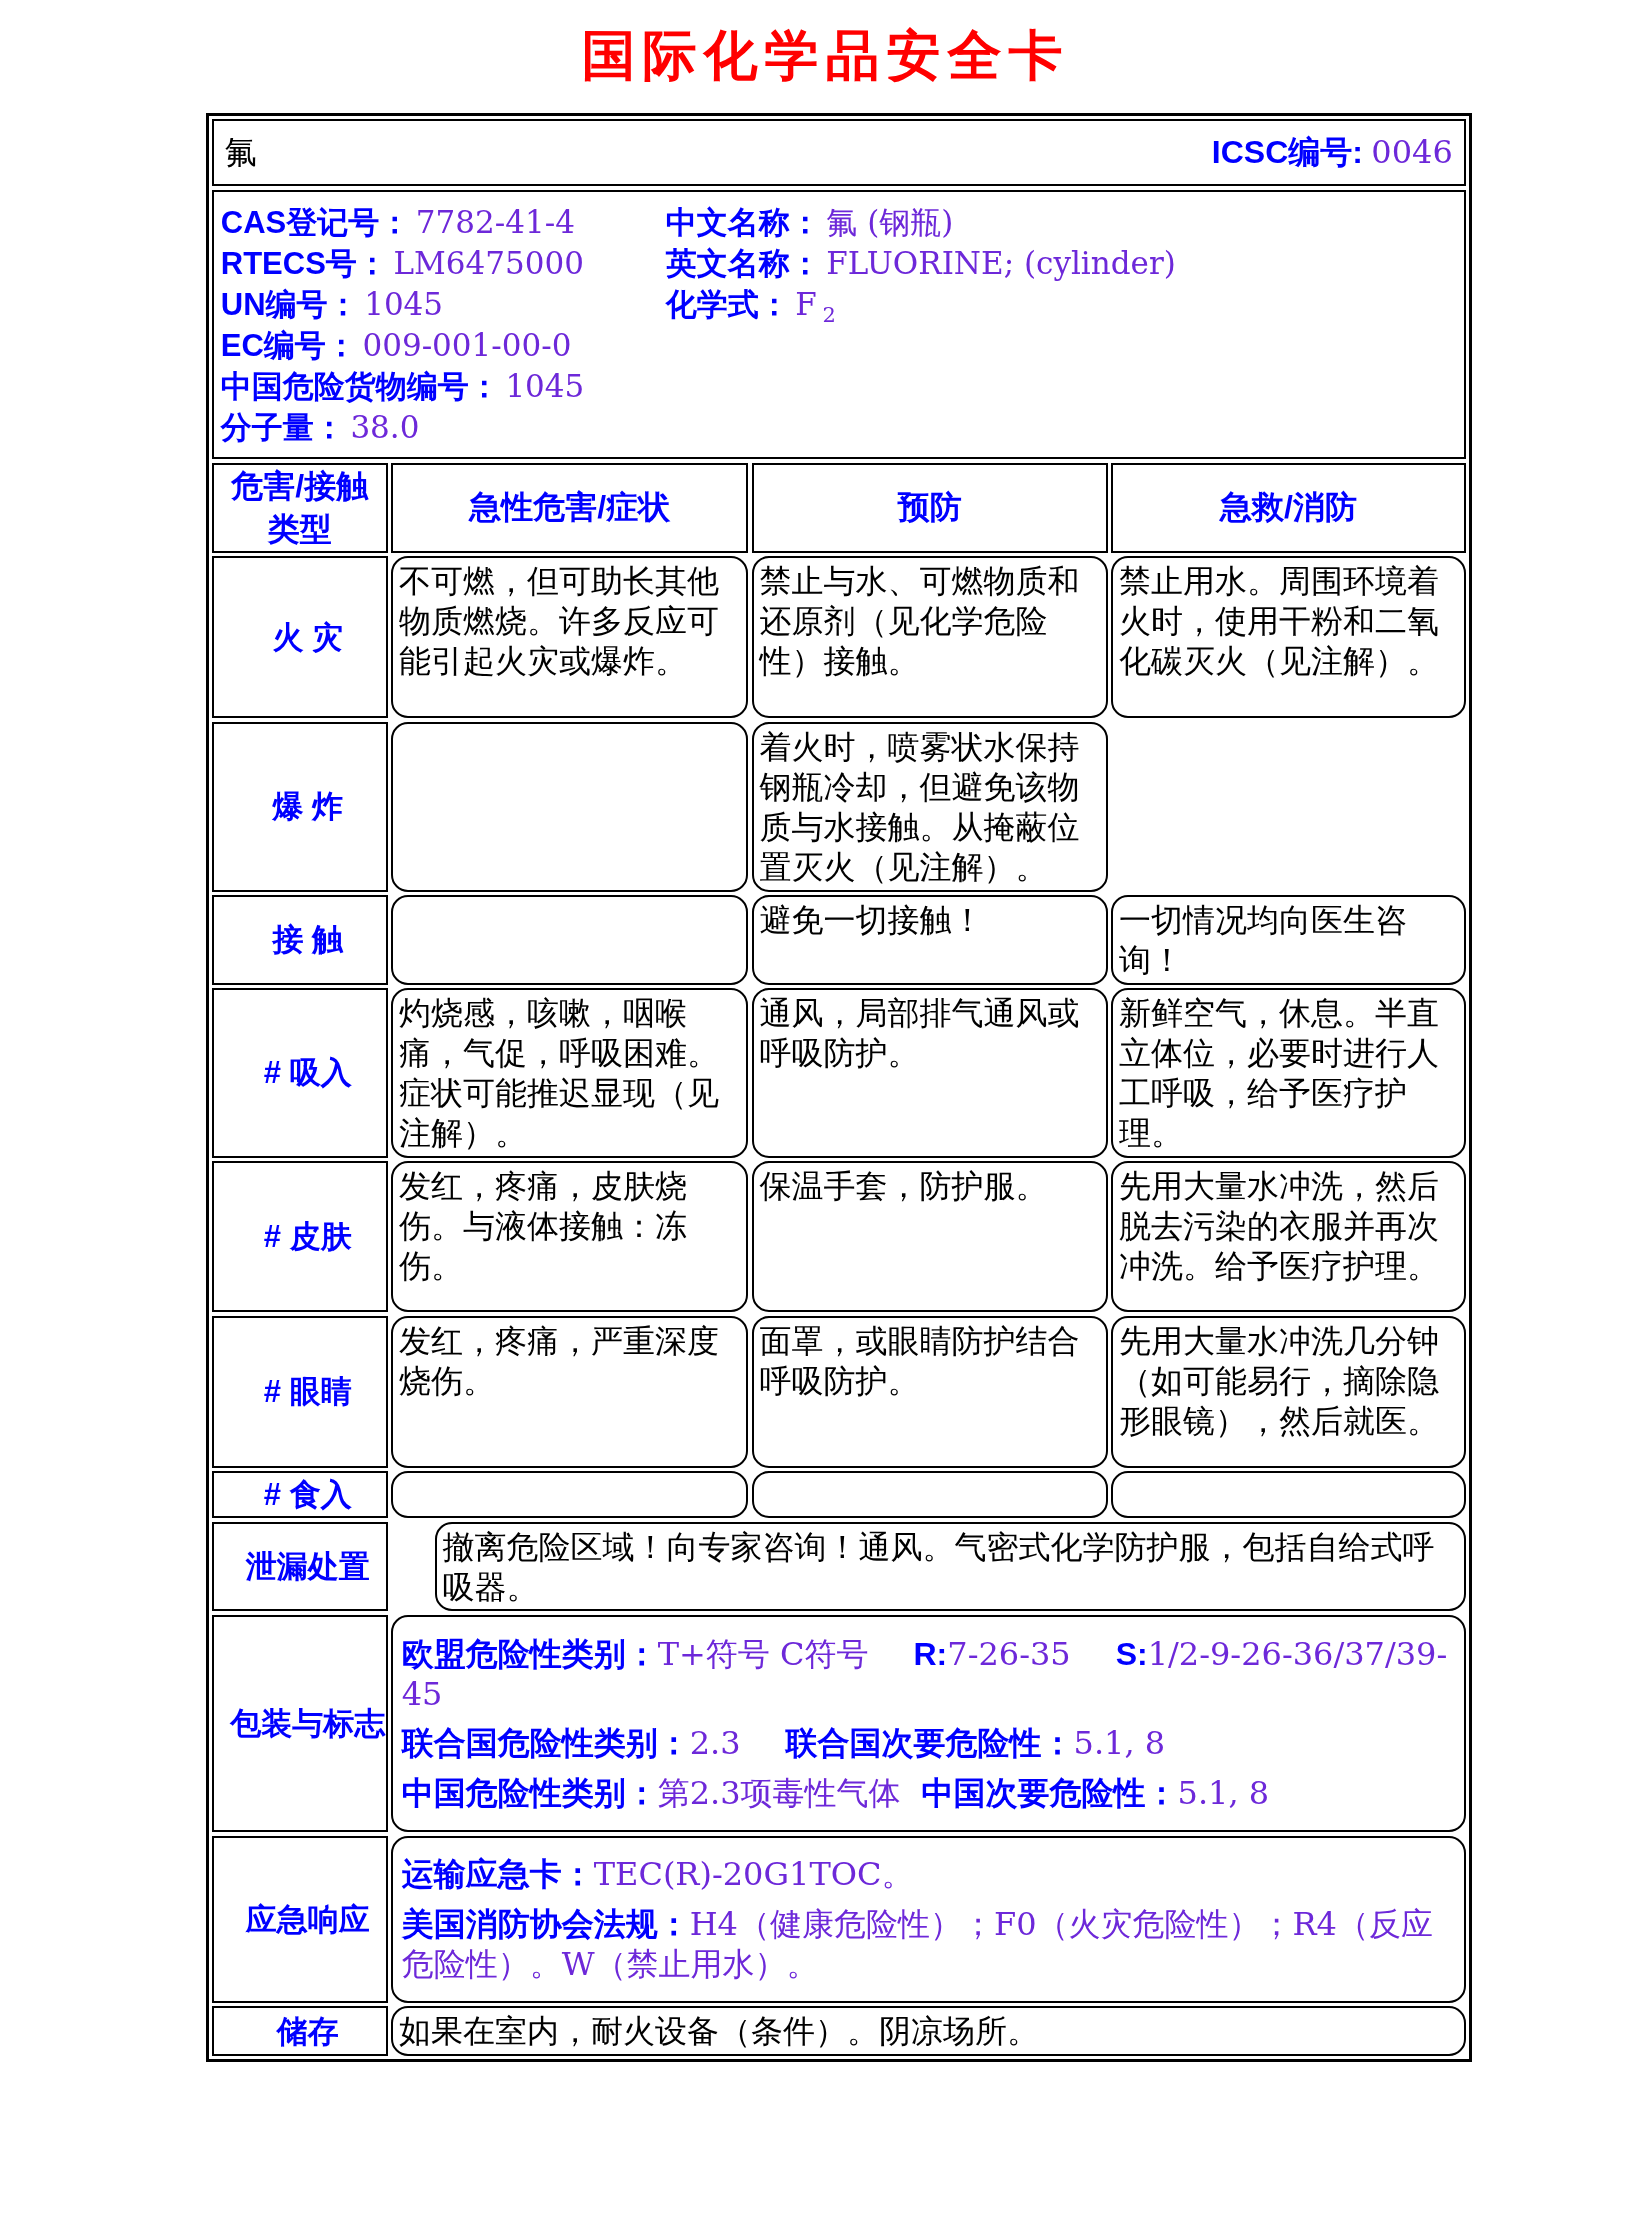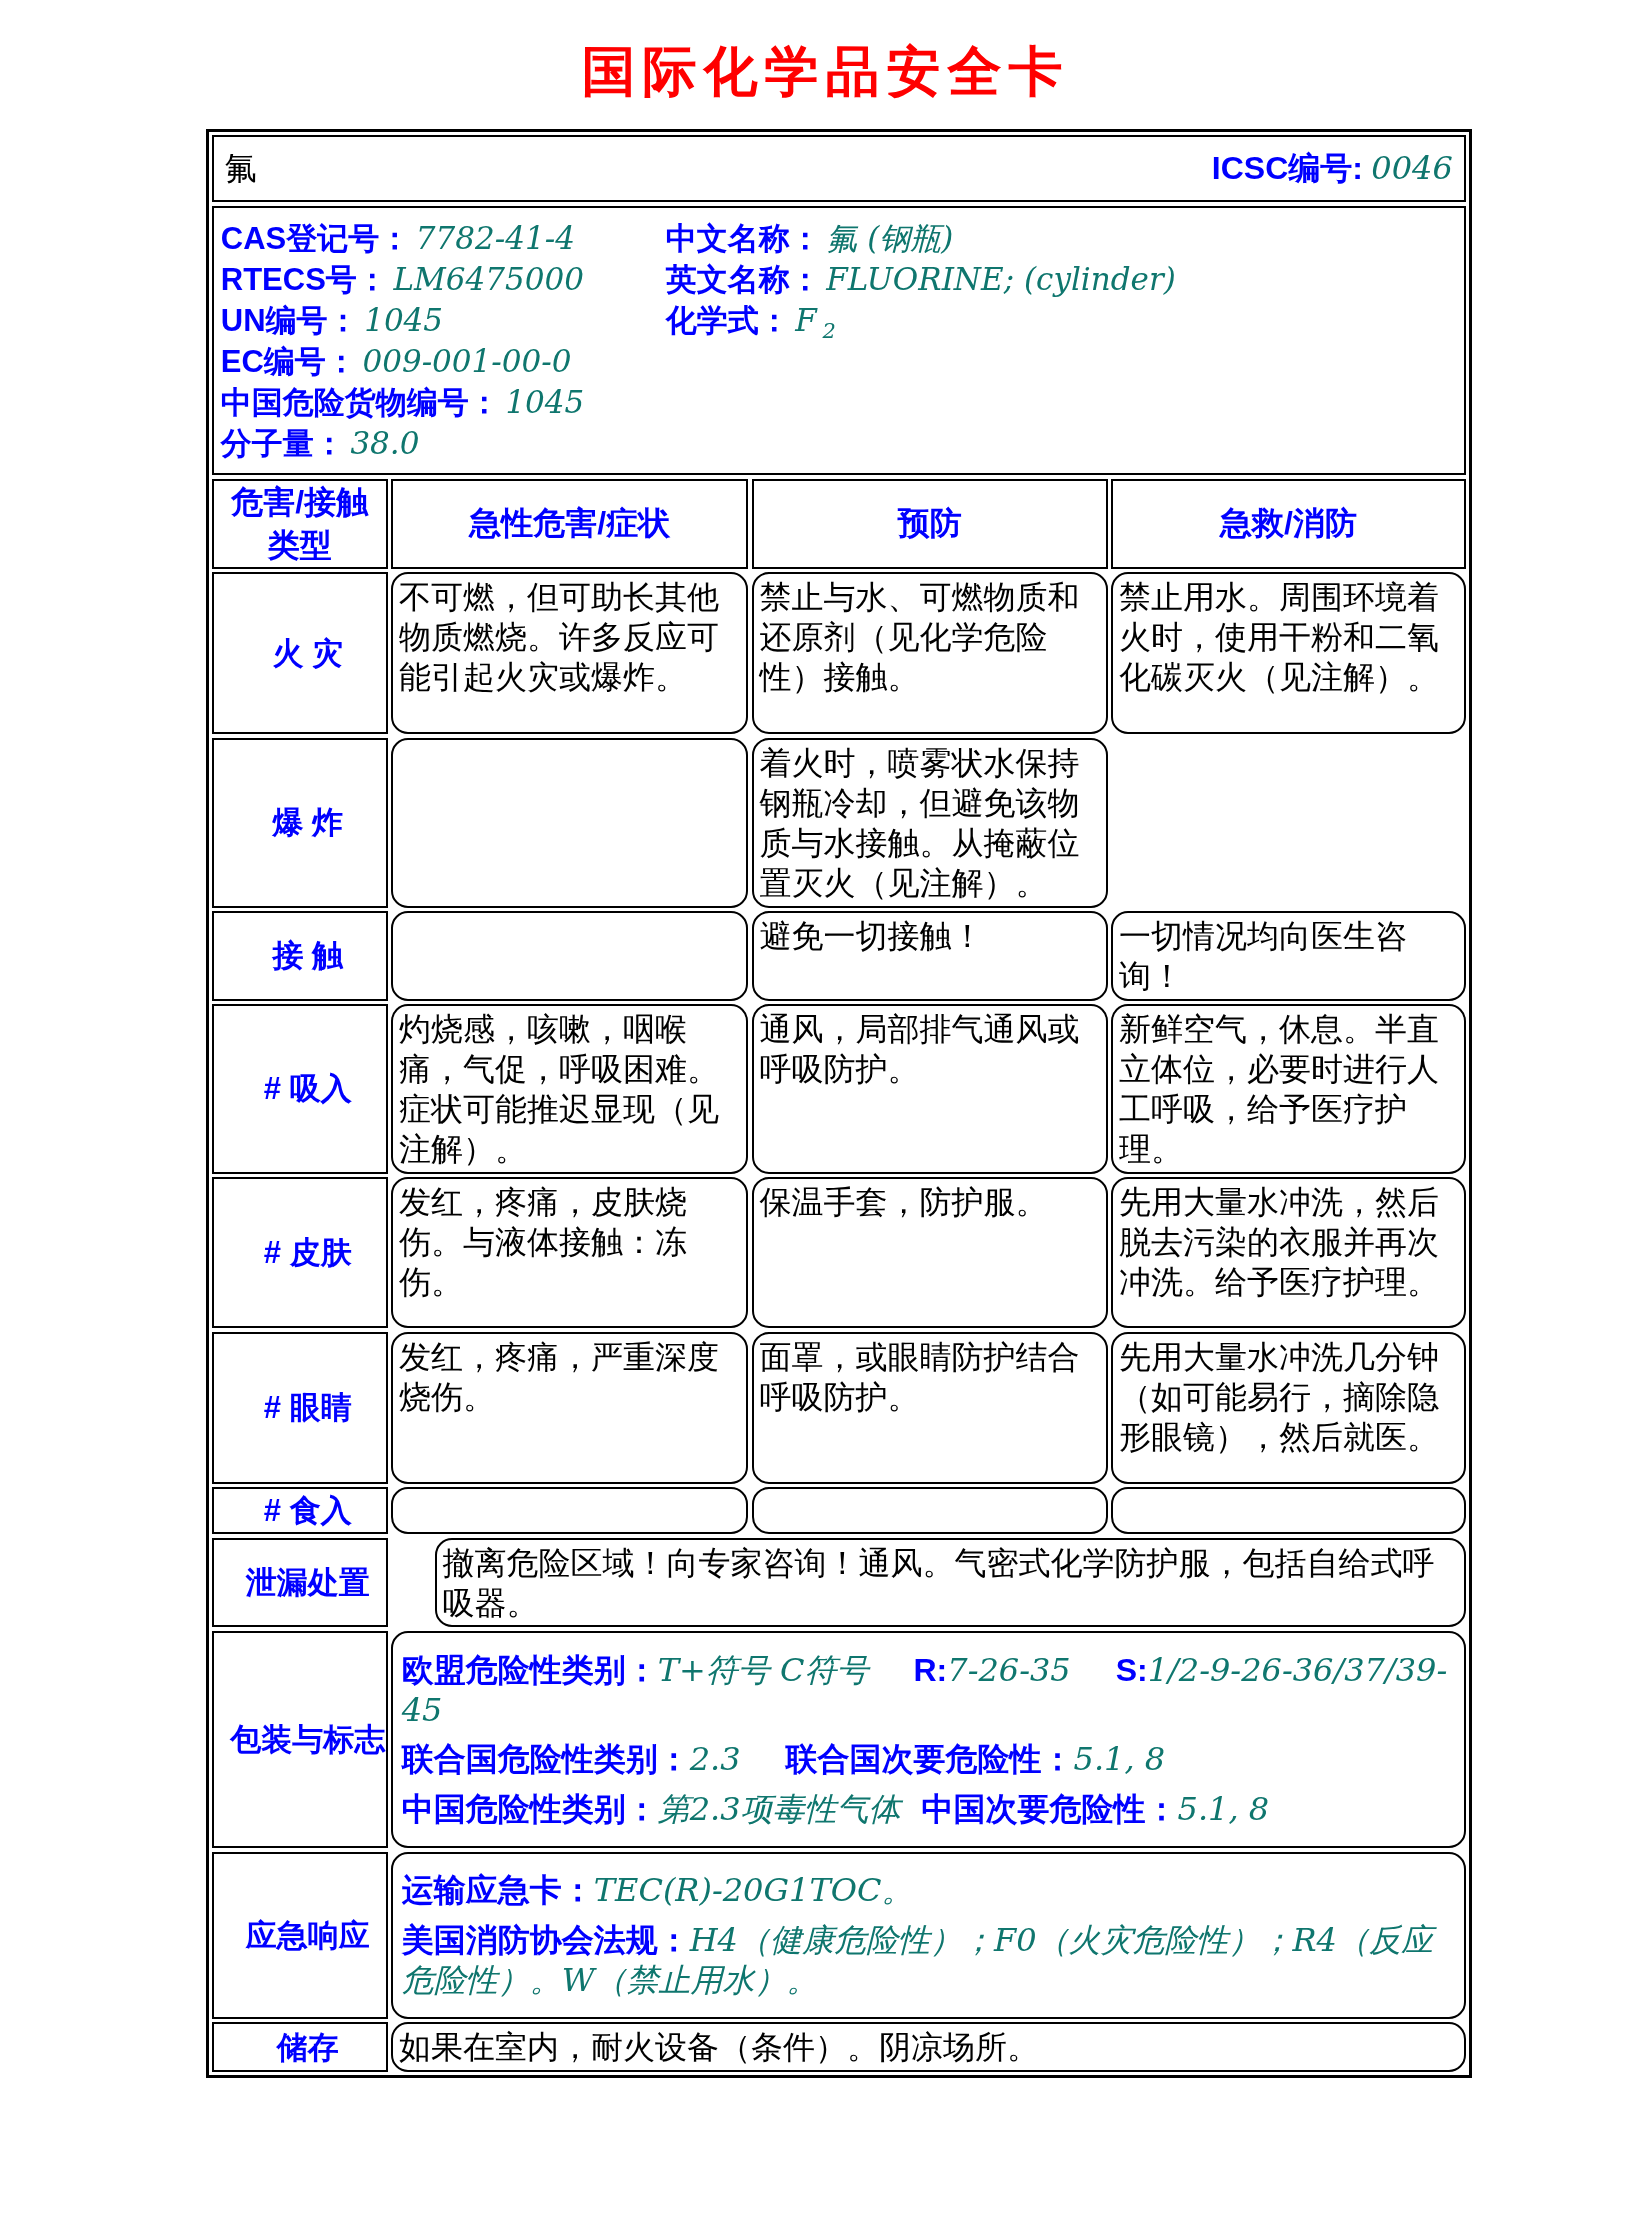--- a/index.html
+++ b/index.html
@@ -2,21 +2,21 @@
 <html style="font-size:11px"><head>
 <meta charset="utf-8">
 <style>
   html, body { margin: 0; padding: 0; background: #ffffff; }
   body {
     width: 1651px; height: 2216px;
     font-family: "DejaVu Serif", serif;
     color: #000000;
   }
   .page-title {
-    margin: 41px 0 0 0;
+    margin: 25px 0 0 0;
     text-align: center;
     color: #FF0000;
     font-family: "Liberation Sans", sans-serif;
     font-weight: bold;
     font-size: 54px;
     line-height: 60px;
     letter-spacing: 7px;
   }
   .card {
     box-sizing: content-box;
@@ -26,21 +26,21 @@
     padding: 2.8px;
     background: #fff;
   }
   .card > * + * { margin-top: 3.5px; }
 
   .lbl {
     color: #0000FF;
     font-weight: bold;
     font-family: "Liberation Sans", sans-serif;
   }
-  .val { color: #0f766e; font-style: italic; }
+  .val { color: #6d28d9; }
 
   
   .header-row {
     border: 2.1px solid #000;
     display: flex;
     justify-content: space-between;
     align-items: center;
     padding: 9.8px 11px;
     min-height: 36px;
   }

